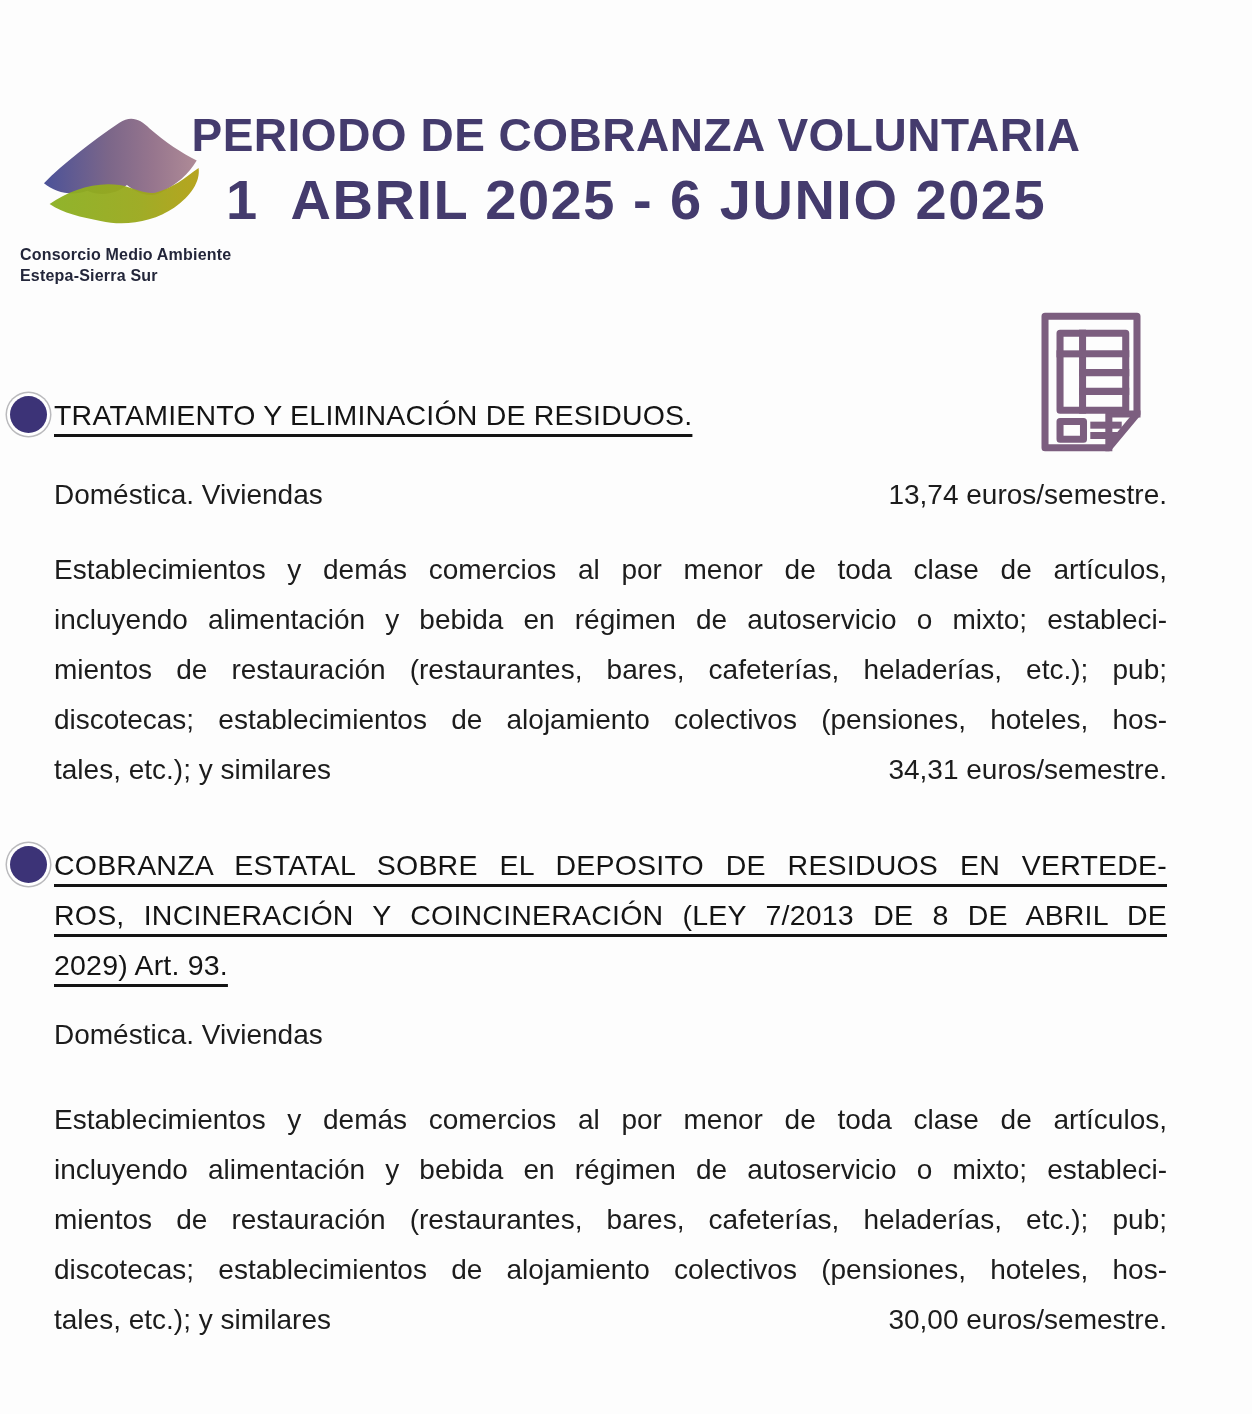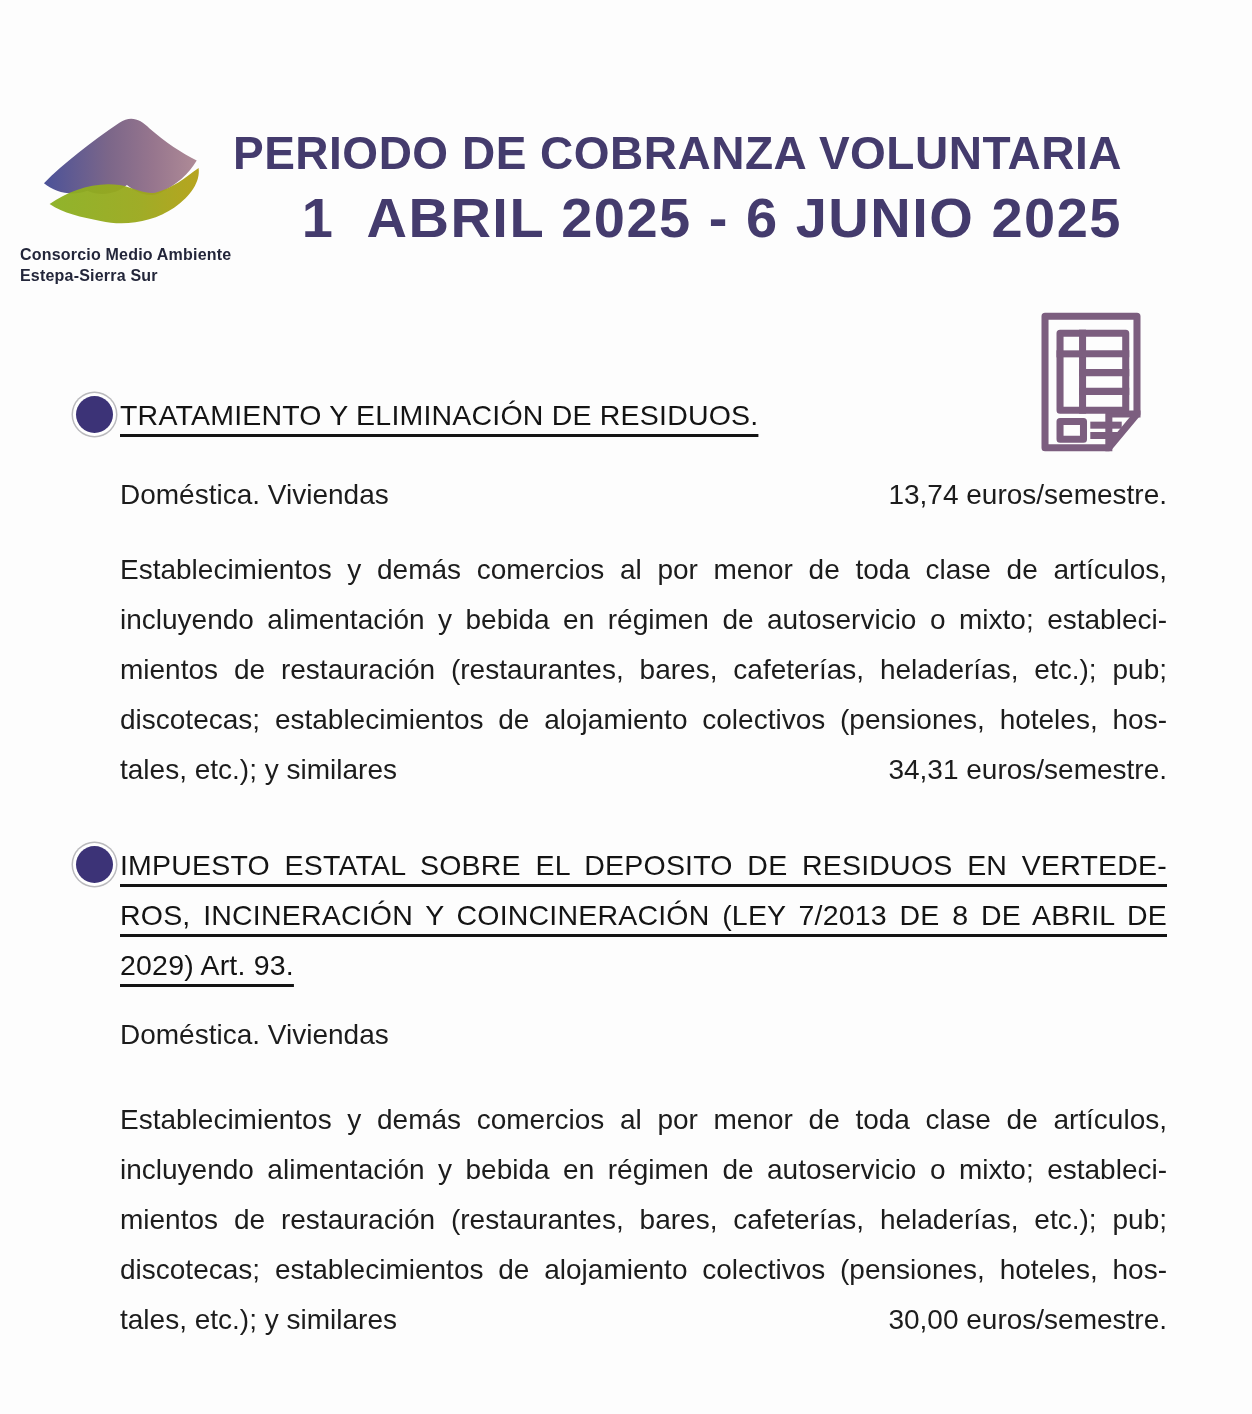--- a/index.html
+++ b/index.html
@@ -23,35 +23,35 @@
 
   
   .header{position:relative;height:310px;}
   .logo-block{position:absolute;left:20px;top:104px;width:212px;text-align:left;}
   .logo-block svg{display:block;margin:0 auto;width:182px;height:132px;}
   .org-name{
     margin-top:8px;font-size:16px;line-height:21px;font-weight:700;
     color:var(--org-color);letter-spacing:.2px;
   }
   .title-block{
-    position:absolute;left:150px;right:130px;top:122px;text-align:right;
+    position:absolute;left:150px;right:130px;top:104px;text-align:center;
     color:var(--title-color);font-weight:700;
   }
   .title-line-sm{font-size:46px;line-height:62px;letter-spacing:.5px;white-space:pre;}
   .title-line-lg{font-size:56px;line-height:64px;letter-spacing:1.5px;white-space:pre;margin-top:2px;}
 
   
   .invoice-icon{position:absolute;right:100px;top:306px;width:122px;height:152px;}
   .invoice-icon svg{width:100%;height:100%;}
   .invoice-icon path,.invoice-icon rect,.invoice-icon line{
     fill:none;stroke:var(--icon-color);stroke-width:7.5;stroke-linejoin:round;stroke-linecap:square;
   }
 
   
-  .main{padding:80px 85px 0 120px;}
+  .main{padding:80px 85px 0 54px;}
   .tax-section{position:relative;}
   .section-2{margin-top:45px;}
 
   .bullet{
     position:absolute;left:-44px;top:6px;width:37px;height:37px;border-radius:50%;
     background:var(--bullet-color);
     box-shadow:0 0 0 3px #ffffff,0 0 0 4.5px rgba(60,60,70,.35);
   }
 
   .h-line{
@@ -144,21 +144,21 @@
       <div class="fee-row">
         <span>tales, etc.); y similares</span>
         <span>34,31 euros/semestre.</span>
       </div>
     </div>
   </section>
 
   <section class="tax-section section-2">
     <div class="bullet"></div>
     <div>
-      <div class="h-line stretch">IMPUESTO ESTATAL SOBRE EL DEPOSITO DE RESIDUOS EN VERTEDE-</div>
+      <div class="h-line stretch">COBRANZA ESTATAL SOBRE EL DEPOSITO DE RESIDUOS EN VERTEDE-</div>
       <div class="h-line stretch">ROS, INCINERACIÓN Y COINCINERACIÓN (LEY 7/2013 DE 8 DE ABRIL DE</div>
       <div class="h-line">2029) Art. 93.</div>
     </div>
 
     <div class="fee-row standalone">
       <span>Doméstica. Viviendas</span>
     </div>
 
     <div class="para">
       <div class="p-line stretch">Establecimientos y demás comercios al por menor de toda clase de artículos,</div>

